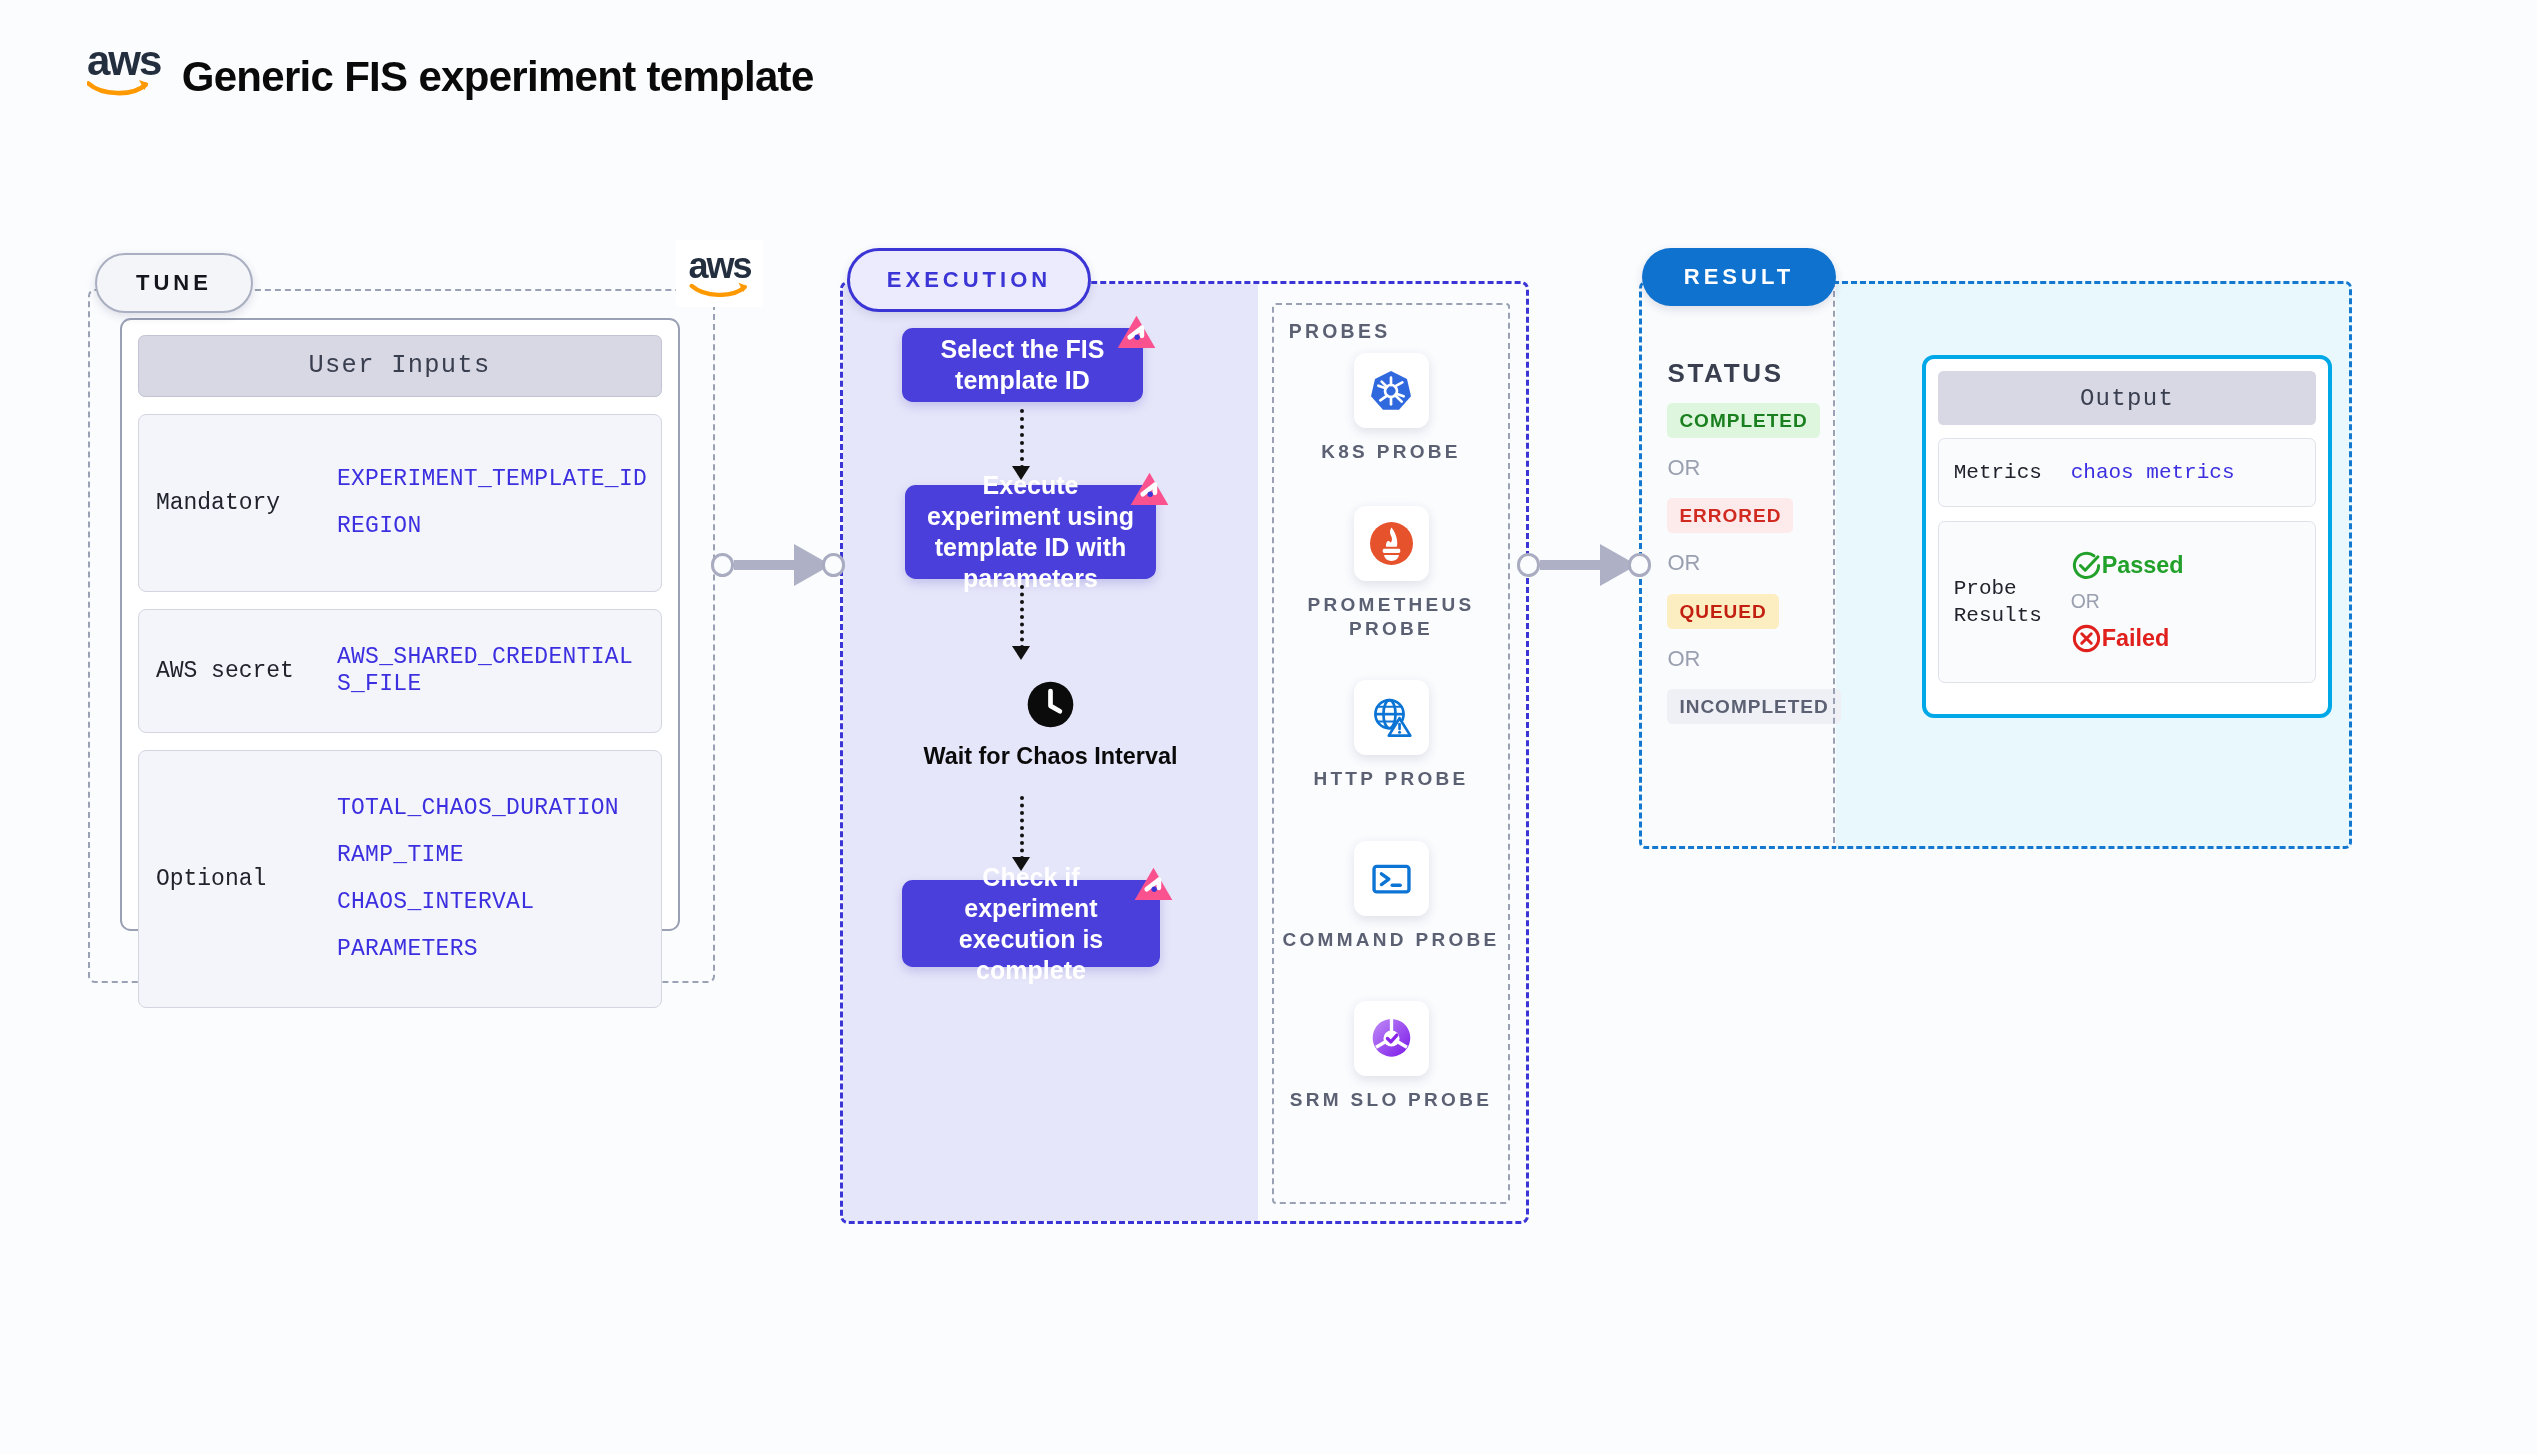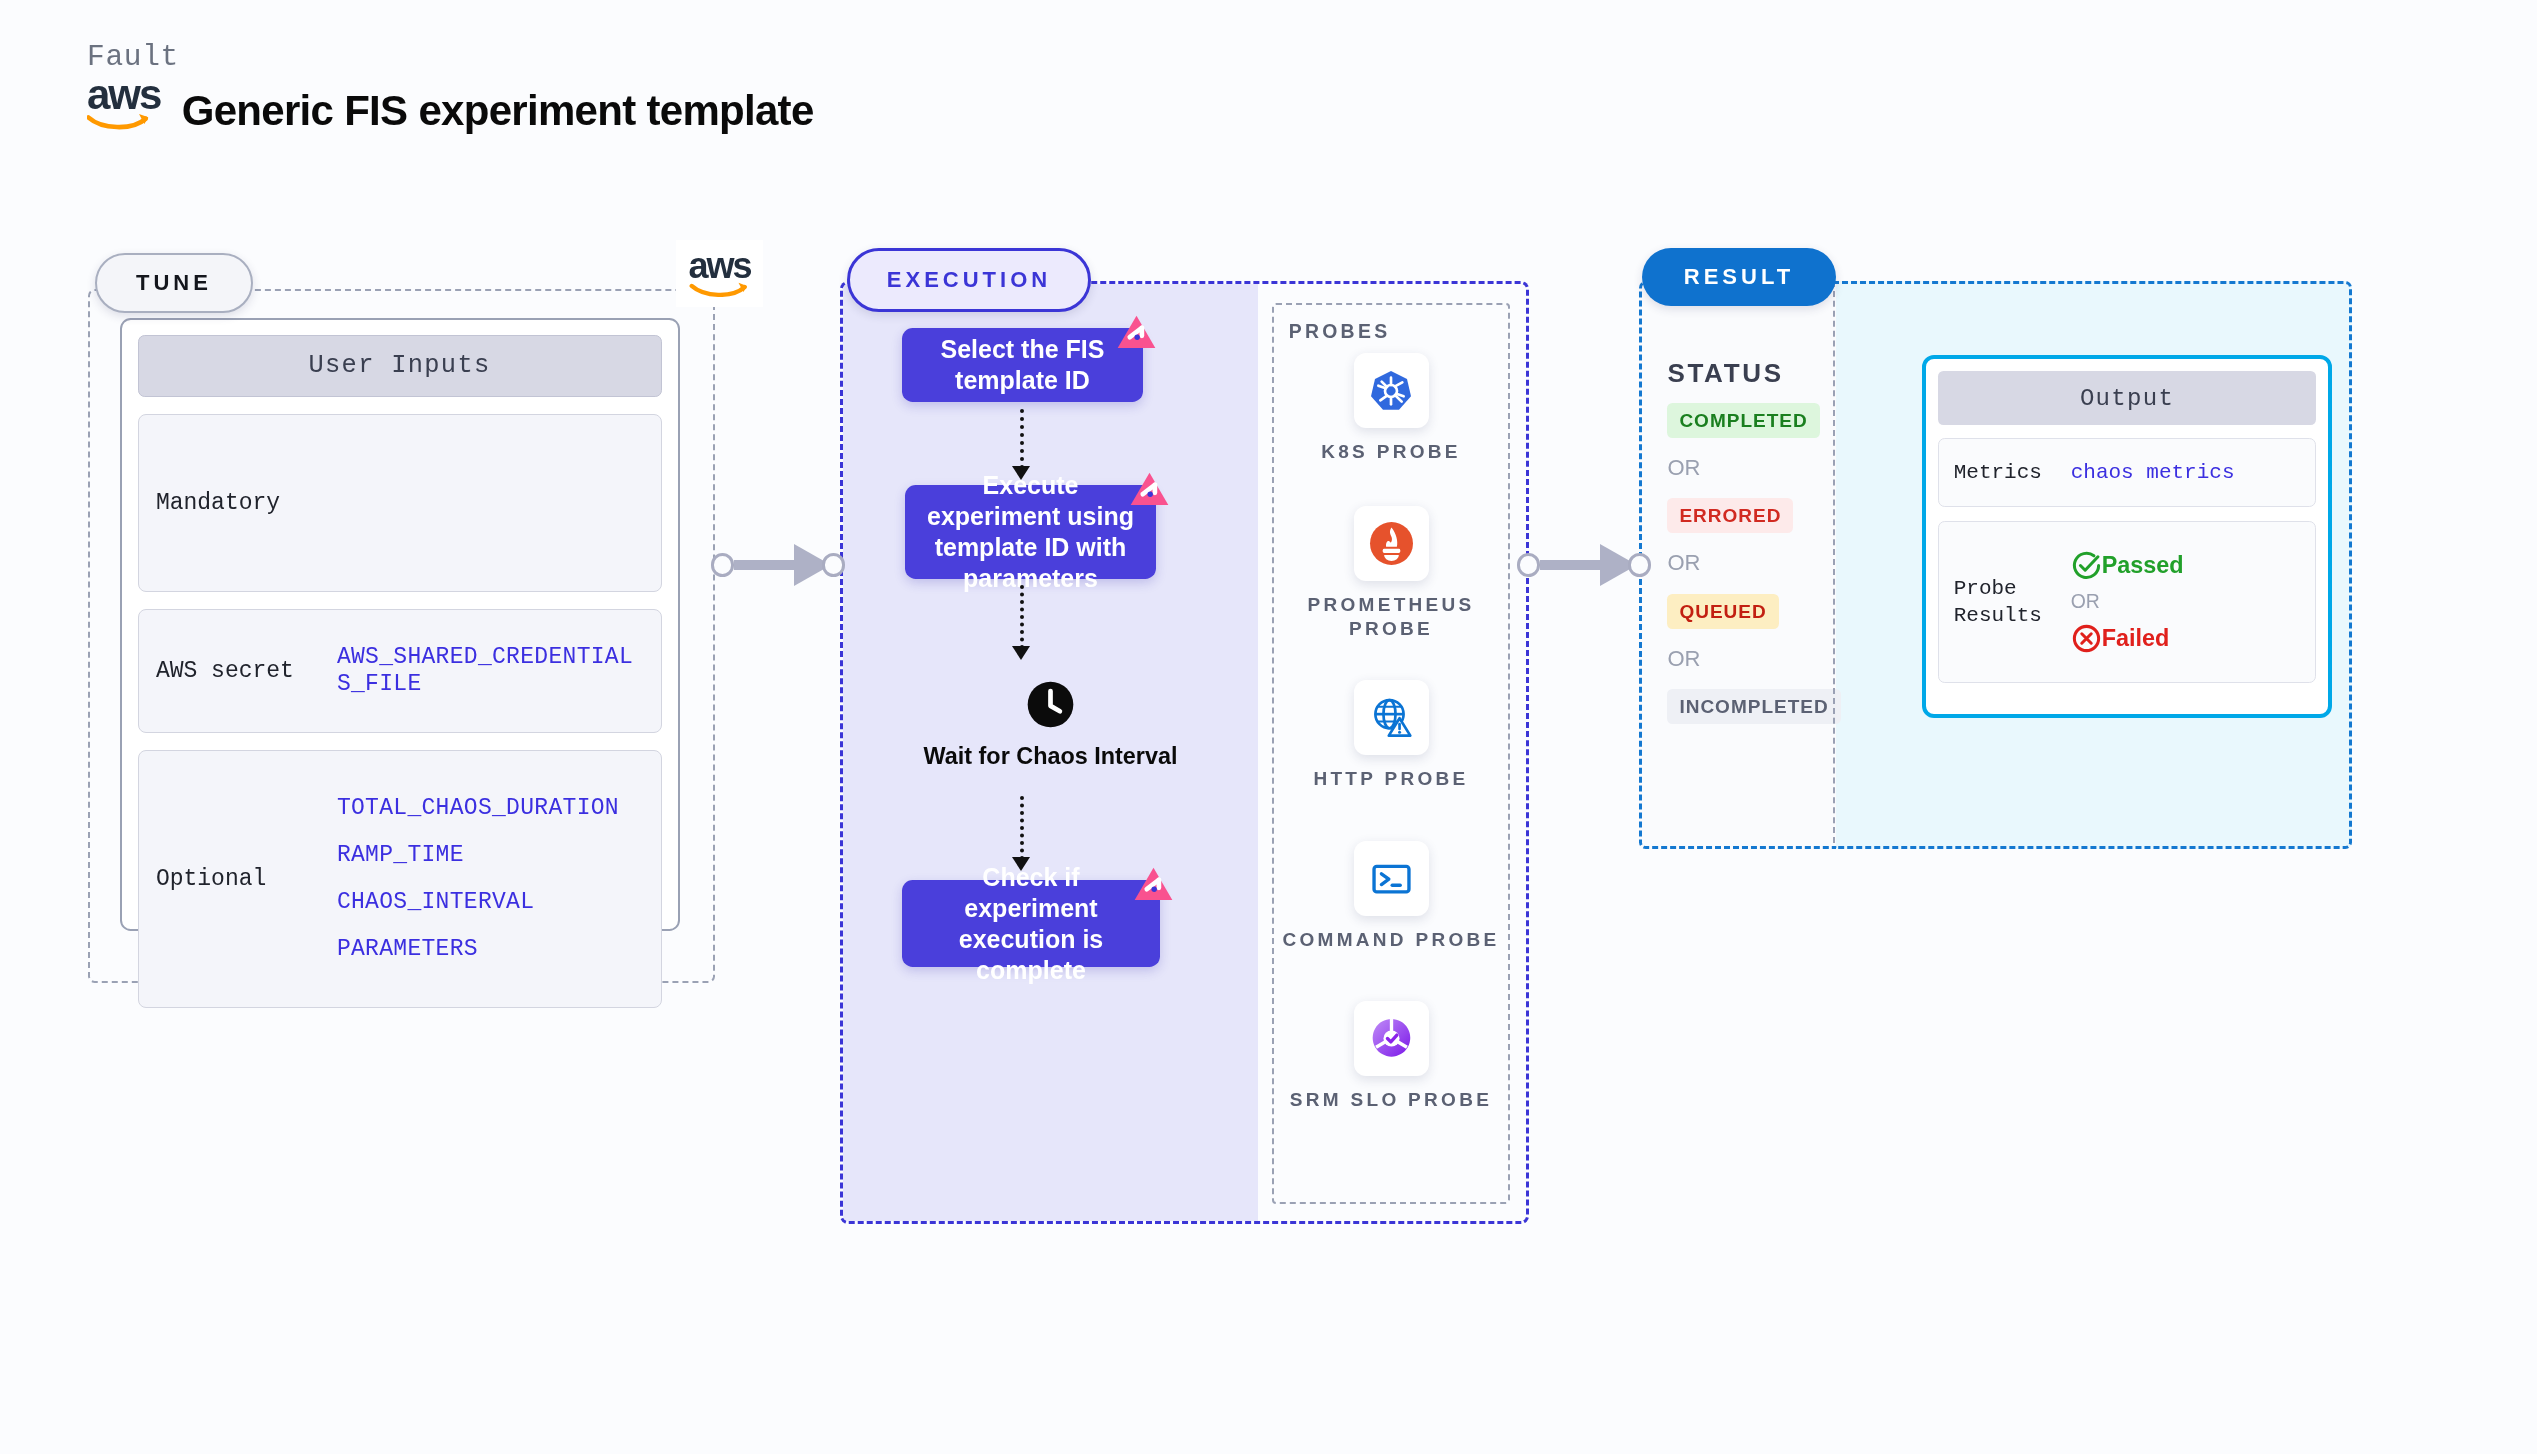--- a/index.html
+++ b/index.html
@@ -93,21 +93,20 @@
   .out-label{width:117px;flex:0 0 auto;padding-left:14.7px;font-family:"Liberation Mono",monospace;font-size:21px;color:#20232c;line-height:27px;}
   .out-val-mono{font-family:"Liberation Mono",monospace;font-size:21px;color:#3b2fe0;}
   .pr-col{display:flex;flex-direction:column;gap:9.4px;}
   .pr-row{display:flex;align-items:center;gap:0;font-size:23.4px;font-weight:bold;}
   .pr-or{font-size:19.4px;color:#9aa0b0;font-weight:normal;}
 </style>
 </head>
 <body>
 
 <div id="header">
-  <div id="fault-label">Fault</div>
   <div id="brand-row">
     <div id="aws-logo-head">
       <div class="aws-word">aws</div>
       <svg class="aws-smile" viewBox="0 0 96 26">
         <path d="M2 8 C22 26 68 28 88 10" fill="none" stroke="#f90" stroke-width="7" stroke-linecap="round"></path>
         <path d="M78 3 L92 8 L86 18 Z" fill="#f90"></path>
       </svg>
     </div>
     <div id="page-title">Generic FIS experiment template</div>
   </div>
@@ -126,20 +125,24 @@
 </div>
 
 <div id="tune-panel">
   <div id="tune-card">
     <div class="card-head">
       <span>User Inputs</span>
     </div>
 
     <div class="io-box" style="height:141px;">
       <div class="io-label">Mandatory</div>
+      <div class="io-vars">
+        <span>EXPERIMENT_TEMPLATE_ID</span>
+        <span>REGION</span>
+      </div>
     </div>
 
     <div class="io-box" style="height:87px;">
       <div class="io-label">AWS secret</div>
       <div class="io-vars">
         <span style="max-width:308px;word-break:break-all;">AWS_SHARED_CREDENTIALS_FILE</span>
       </div>
     </div>
 
     <div class="io-box" style="height:221px;">

